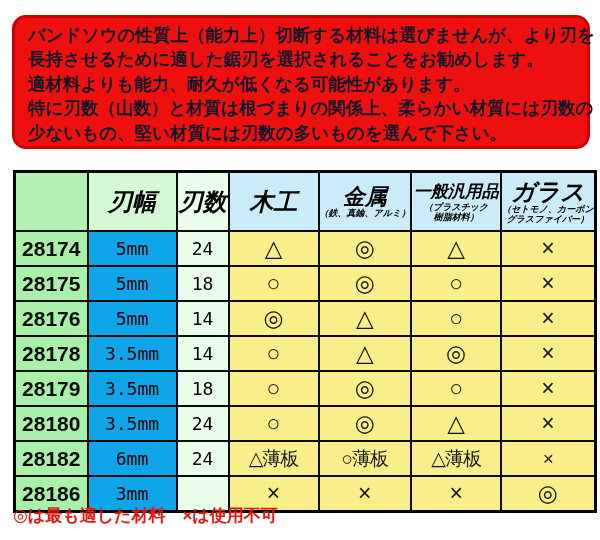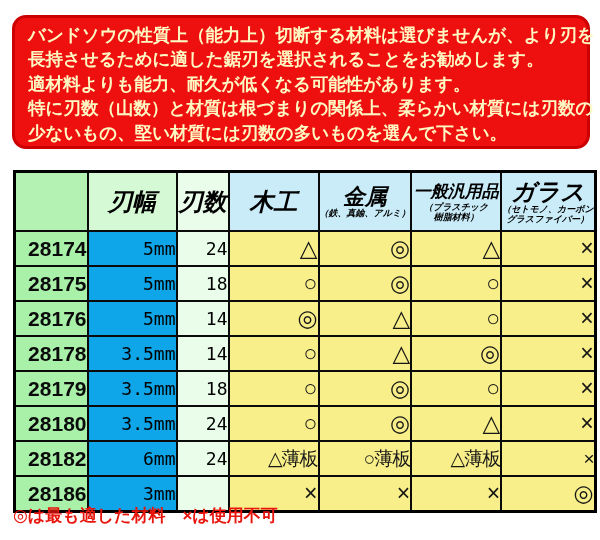--- a/index.html
+++ b/index.html
@@ -17,21 +17,21 @@
     position: absolute;
     left: 12px;
     top: 15px;
     width: 578px;
     height: 134px;
     box-sizing: border-box;
     background: #ee0f0f;
     border: 3px solid #cc0000;
     border-radius: 14px;
     padding: 5px 13px;
-    color: #fef9c3;
+    color: #0f172a;
     font-weight: bold;
     font-size: 17.5px;
     line-height: 24.4px;
   }
   .banner .bline { white-space: nowrap; }
 
   
   table.blade {
     position: absolute;
     left: 13px;
@@ -41,21 +41,21 @@
     border: 3px solid #000000;
   }
   table.blade th, table.blade td {
     border: 2px solid #0a0a0a;
     text-align: center;
     vertical-align: middle;
     padding: 0;
     overflow: hidden;
   }
   table.blade thead th { height: 57px; font-weight: bold; color: #000000; font-style: italic; }
-  table.blade tbody td { height: 33px; text-align: right; }
+  table.blade tbody td { height: 33px; }
 
   
   .h-blank  { background: #b4f2b4; }
   .h-width  { background: #d5f8d5; font-size: 24px; }
   .h-teeth  { background: #eafdea; font-size: 24px; }
   .h-blue   { background: #c9ecf8; margin-left: 41px; }
   .h-wood   { font-size: 24px; }
   .h-main   { font-size: 22px; font-weight: bold; line-height: 23px; }
   .h-main-gen { font-size: 17px; font-weight: bold; line-height: 20px; }
   .h-main-glass { font-size: 24px; font-weight: bold; line-height: 24px; }

